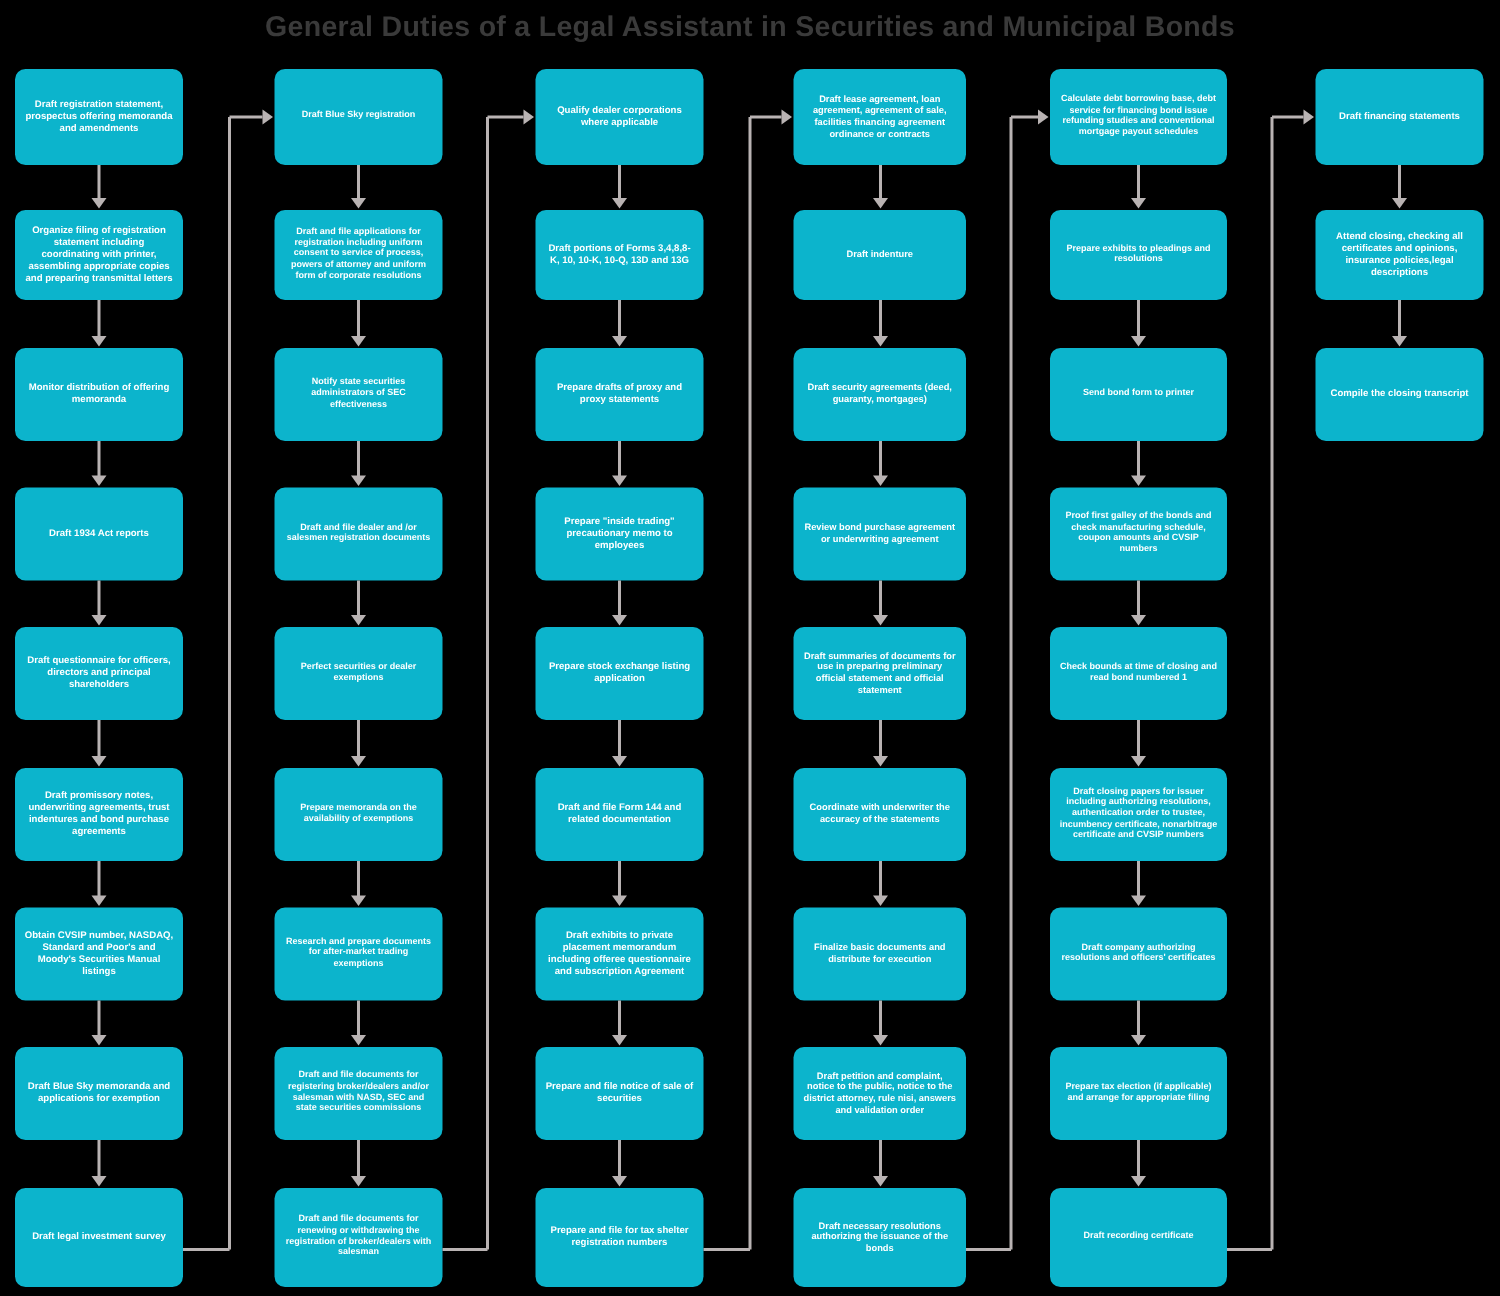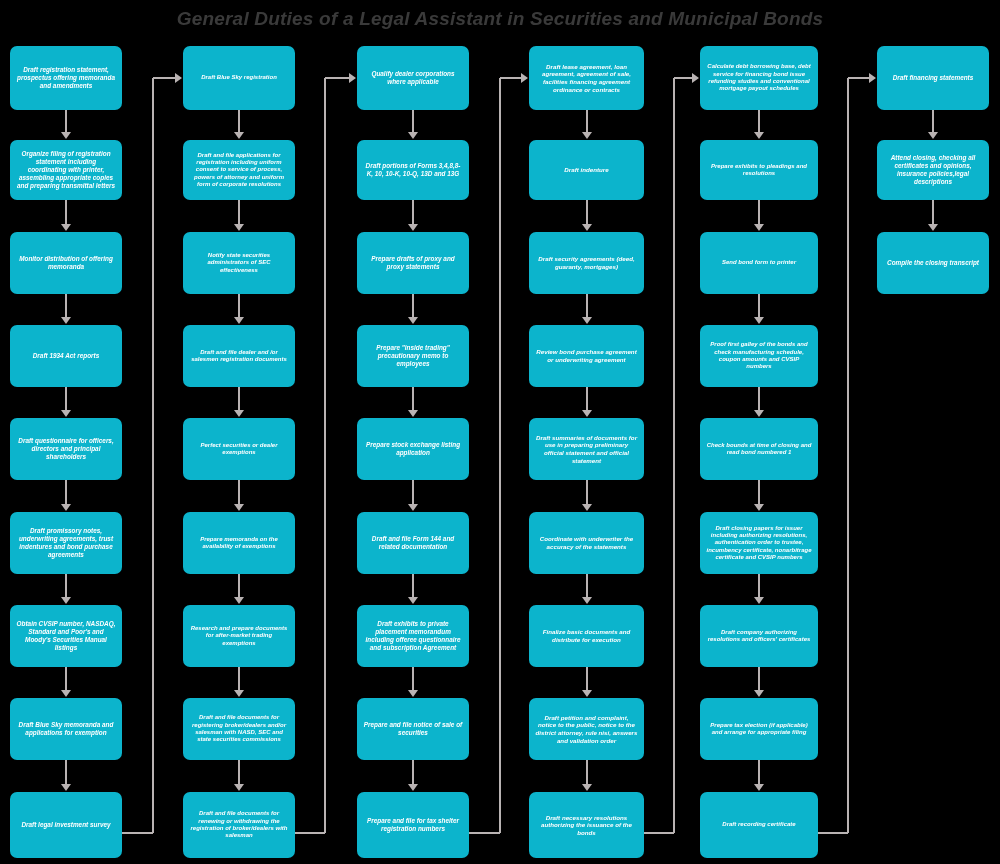--- a/index.html
+++ b/index.html
@@ -2,21 +2,21 @@
 <html><head>
 <meta charset="utf-8">
 <title>General Duties of a Legal Assistant in Securities and Municipal Bonds</title>
 <style>
   html,body{margin:0;padding:0;background:#000;}
   body{
     width:1000px;height:864px;overflow:hidden;
     font-family:"Liberation Sans","DejaVu Sans",sans-serif;
     background:#000;color:#fff;position:relative;
   }
-  #canvas{position:relative;width:1000px;height:803px;font-style:italic;}
+  #canvas{position:relative;width:1000px;height:803px;}
 
   #chart-title{
     position:absolute;left:0;top:8px;width:1000px;text-align:center;
     font-size:19px;font-weight:700;color:#3a3a3a;letter-spacing:.2px;
     white-space:nowrap;
   }
 
   .node{
     position:absolute;
     background:#0cb4cc;

